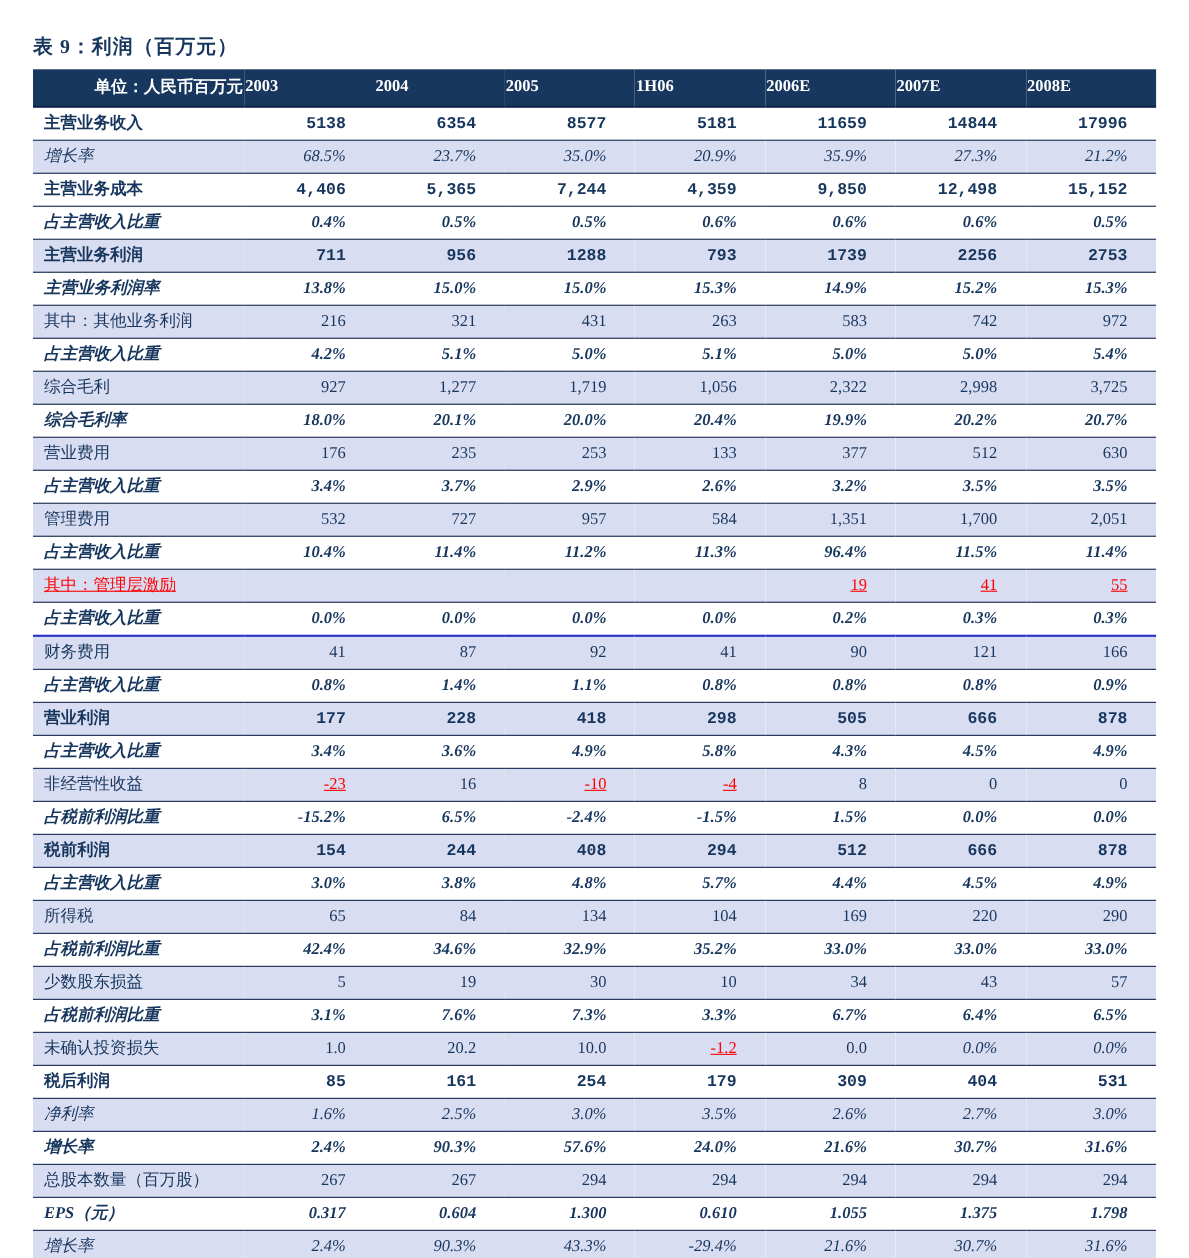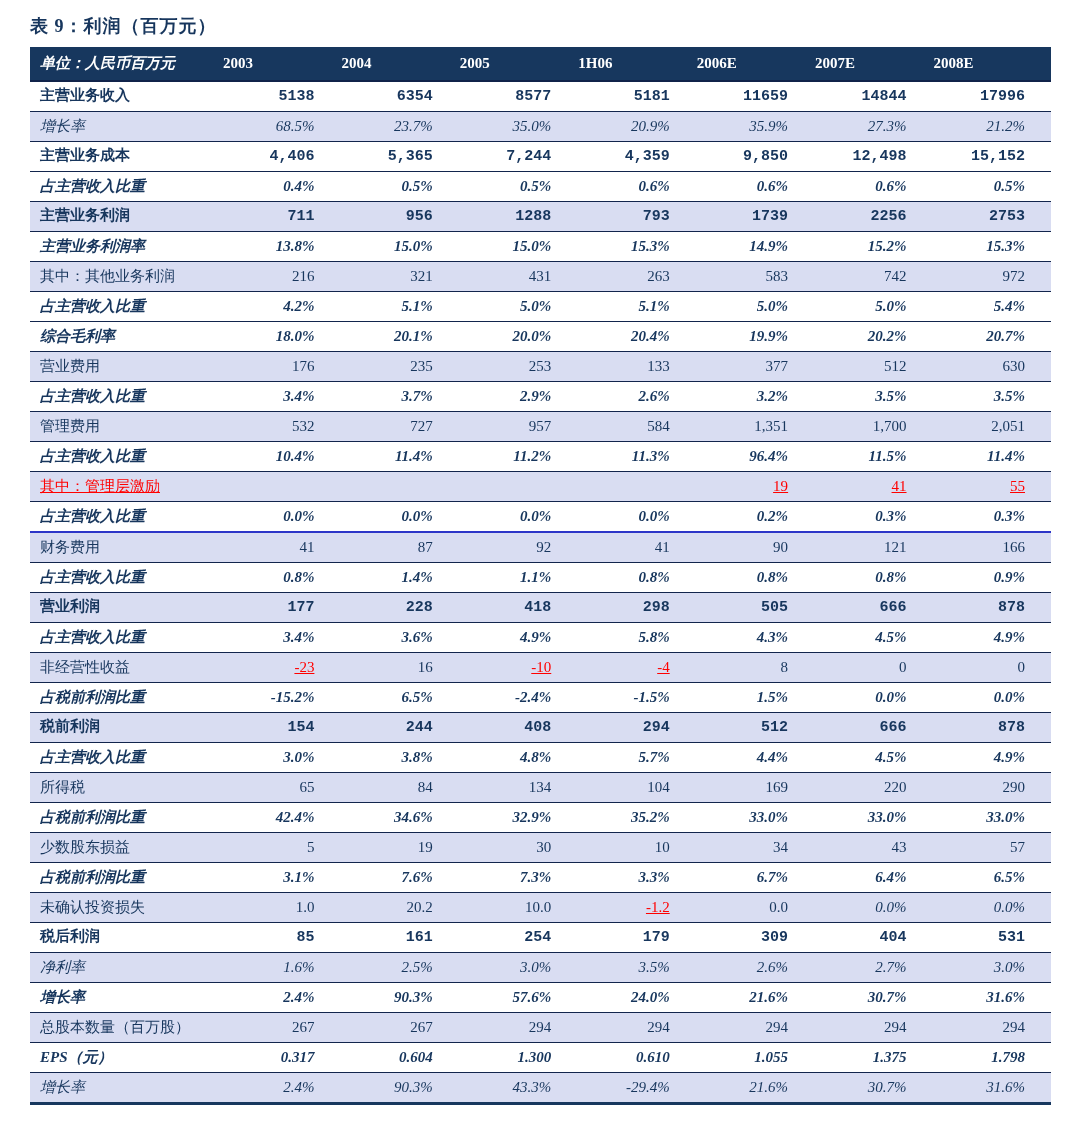--- a/index.html
+++ b/index.html
@@ -1,25 +1,25 @@
 <!DOCTYPE html>
 <html><head>
 <meta charset="utf-8">
 <style>
   html,body{margin:0;padding:0;background:#ffffff;}
   body{width:1081px;height:1144px;overflow:hidden;
        font-family:"Liberation Serif","DejaVu Serif",serif;}
   .wrap{padding:14px 30px 0 30px;}
   .title{color:#17365D;font-weight:bold;font-size:18px;line-height:24px;
-         margin:0 0 9px 0;letter-spacing:1px;}
+         margin:16px 0 9px 0;letter-spacing:1px;}
   table{width:1021px;border-collapse:collapse;table-layout:fixed;}
   col.c-label{width:192px;}
   thead th{background:#17375E;color:#ffffff;font-weight:bold;font-size:15px;
            height:31px;border-bottom:2px solid #10234A;}
-  th.label{text-align:left;padding-left:10px;font-style:italic;}
+  th.label{text-align:right;padding-left:10px;}
   th.year{text-align:left;padding-right:26px;}
   tbody td{font-size:15px;color:#17365D;height:27px;line-height:27px;
            border-bottom:1px solid #12254D;white-space:nowrap;overflow:hidden;}
   td.label{text-align:left;padding-left:10px;}
   td.val{text-align:right;padding-right:26px;}
   tr.alt{background:#D9DDF2;}
   tr.bold td{font-weight:bold;font-family:Liberation Mono, monospace;}
   tr.italic td{font-style:italic;}
   tr.bolditalic td{font-weight:bold;font-style:italic;}
   .red{color:#FF0000;text-decoration:underline;}
@@ -132,20 +132,30 @@
         <tr class="bolditalic">
           <td class="label">占主营收入比重</td>
           <td class="val">4.2%</td>
           <td class="val">5.1%</td>
           <td class="val">5.0%</td>
           <td class="val">5.1%</td>
           <td class="val">5.0%</td>
           <td class="val">5.0%</td>
           <td class="val">5.4%</td>
         </tr>
+        <tr class="alt regular">
+          <td class="label">综合毛利</td>
+          <td class="val">927</td>
+          <td class="val">1,277</td>
+          <td class="val">1,719</td>
+          <td class="val">1,056</td>
+          <td class="val">2,322</td>
+          <td class="val">2,998</td>
+          <td class="val">3,725</td>
+        </tr>
         <tr class="bolditalic">
           <td class="label">综合毛利率</td>
           <td class="val">18.0%</td>
           <td class="val">20.1%</td>
           <td class="val">20.0%</td>
           <td class="val">20.4%</td>
           <td class="val">19.9%</td>
           <td class="val">20.2%</td>
           <td class="val">20.7%</td>
         </tr>

